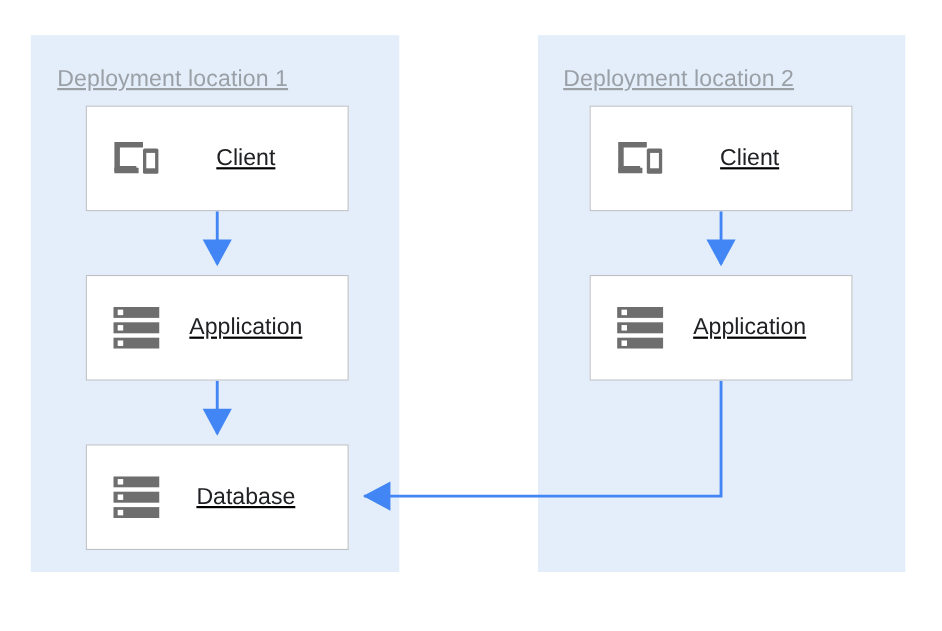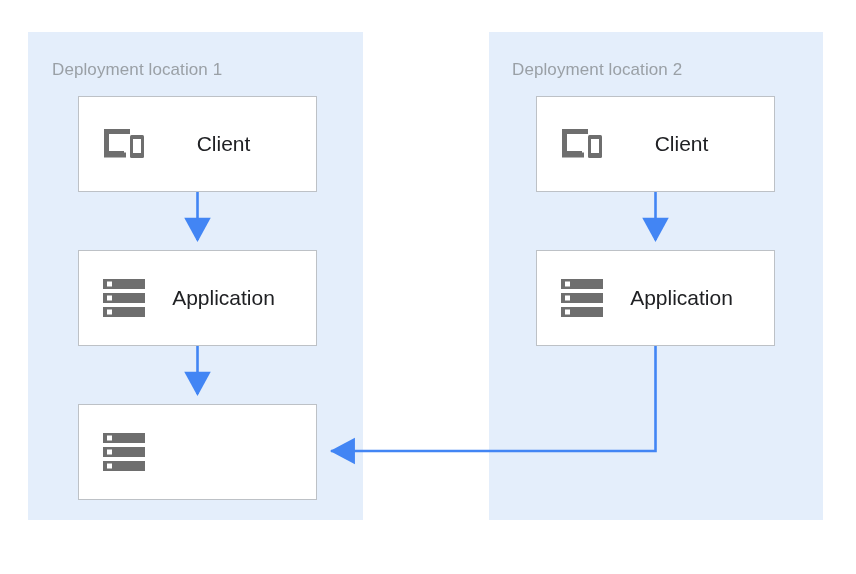--- a/index.html
+++ b/index.html
@@ -21,35 +21,37 @@
     overflow: hidden;
   }
 
   
   .zone {
     position: absolute;
     background: #e4eefb;
   }
   .zone-label {
     position: absolute;
-    font-size: 17px;
+    font-size: 21px;
     color: #9aa0a6;
     white-space: nowrap;
     letter-spacing: 0.1px;
+    text-decoration: underline;
   }
 
   
   .node {
     position: absolute;
     background: #ffffff;
     border: 1px solid #bdc1c6;
     box-sizing: border-box;
     display: flex;
     align-items: center;
     z-index: 5;
+    text-decoration: underline;
   }
   .node-icon {
     flex: 0 0 auto;
     width: 46px;
     height: 46px;
     margin-left: 22px;
     display: flex;
     align-items: center;
     justify-content: center;
   }
@@ -135,20 +137,21 @@
     <span class="node-icon">
       <svg width="42" height="38" viewBox="0 0 42 38" xmlns="http://www.w3.org/2000/svg">
         <rect x="0" y="0" width="42" height="10" fill="#6e6e6e"></rect>
         <rect x="4" y="2.5" width="5" height="5" fill="#ffffff"></rect>
         <rect x="0" y="14" width="42" height="10" fill="#6e6e6e"></rect>
         <rect x="4" y="16.5" width="5" height="5" fill="#ffffff"></rect>
         <rect x="0" y="28" width="42" height="10" fill="#6e6e6e"></rect>
         <rect x="4" y="30.5" width="5" height="5" fill="#ffffff"></rect>
       </svg>
     </span>
+    <span class="node-label">Database</span>
   </div>
 
   <div class="node" style="left:536px; top:96px; width:239px; height:96px;">
     <span class="node-icon">
       <svg width="44" height="34" viewBox="0 0 44 34" xmlns="http://www.w3.org/2000/svg">
         <path d="M2 2 H28 V7 H7 V24 H22 V29 H2 Z" fill="#6e6e6e"></path>
         <rect x="2" y="25.5" width="22" height="5" fill="#6e6e6e"></rect>
         <rect x="28" y="8" width="14" height="23" rx="1.5" fill="#6e6e6e"></rect>
         <rect x="31" y="12" width="8" height="14" fill="#ffffff"></rect>
       </svg>

